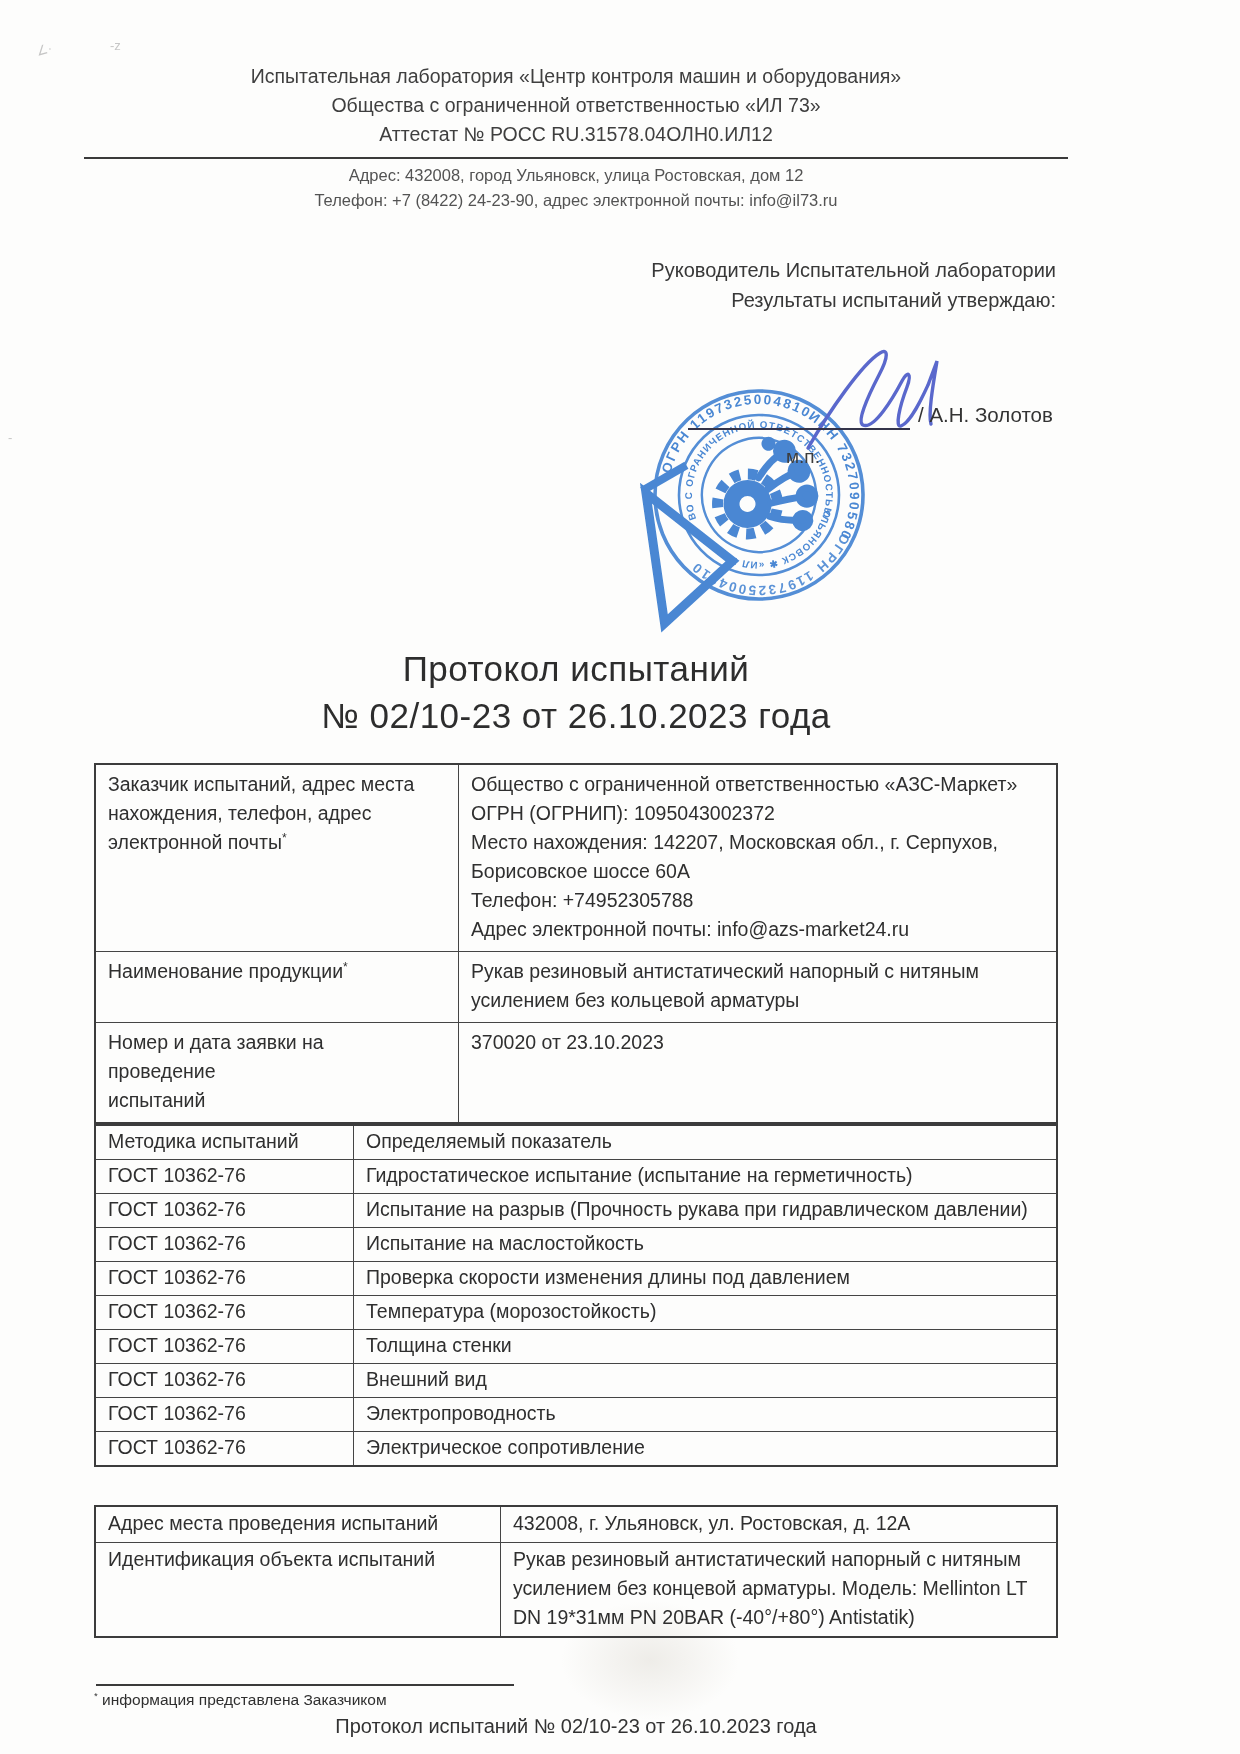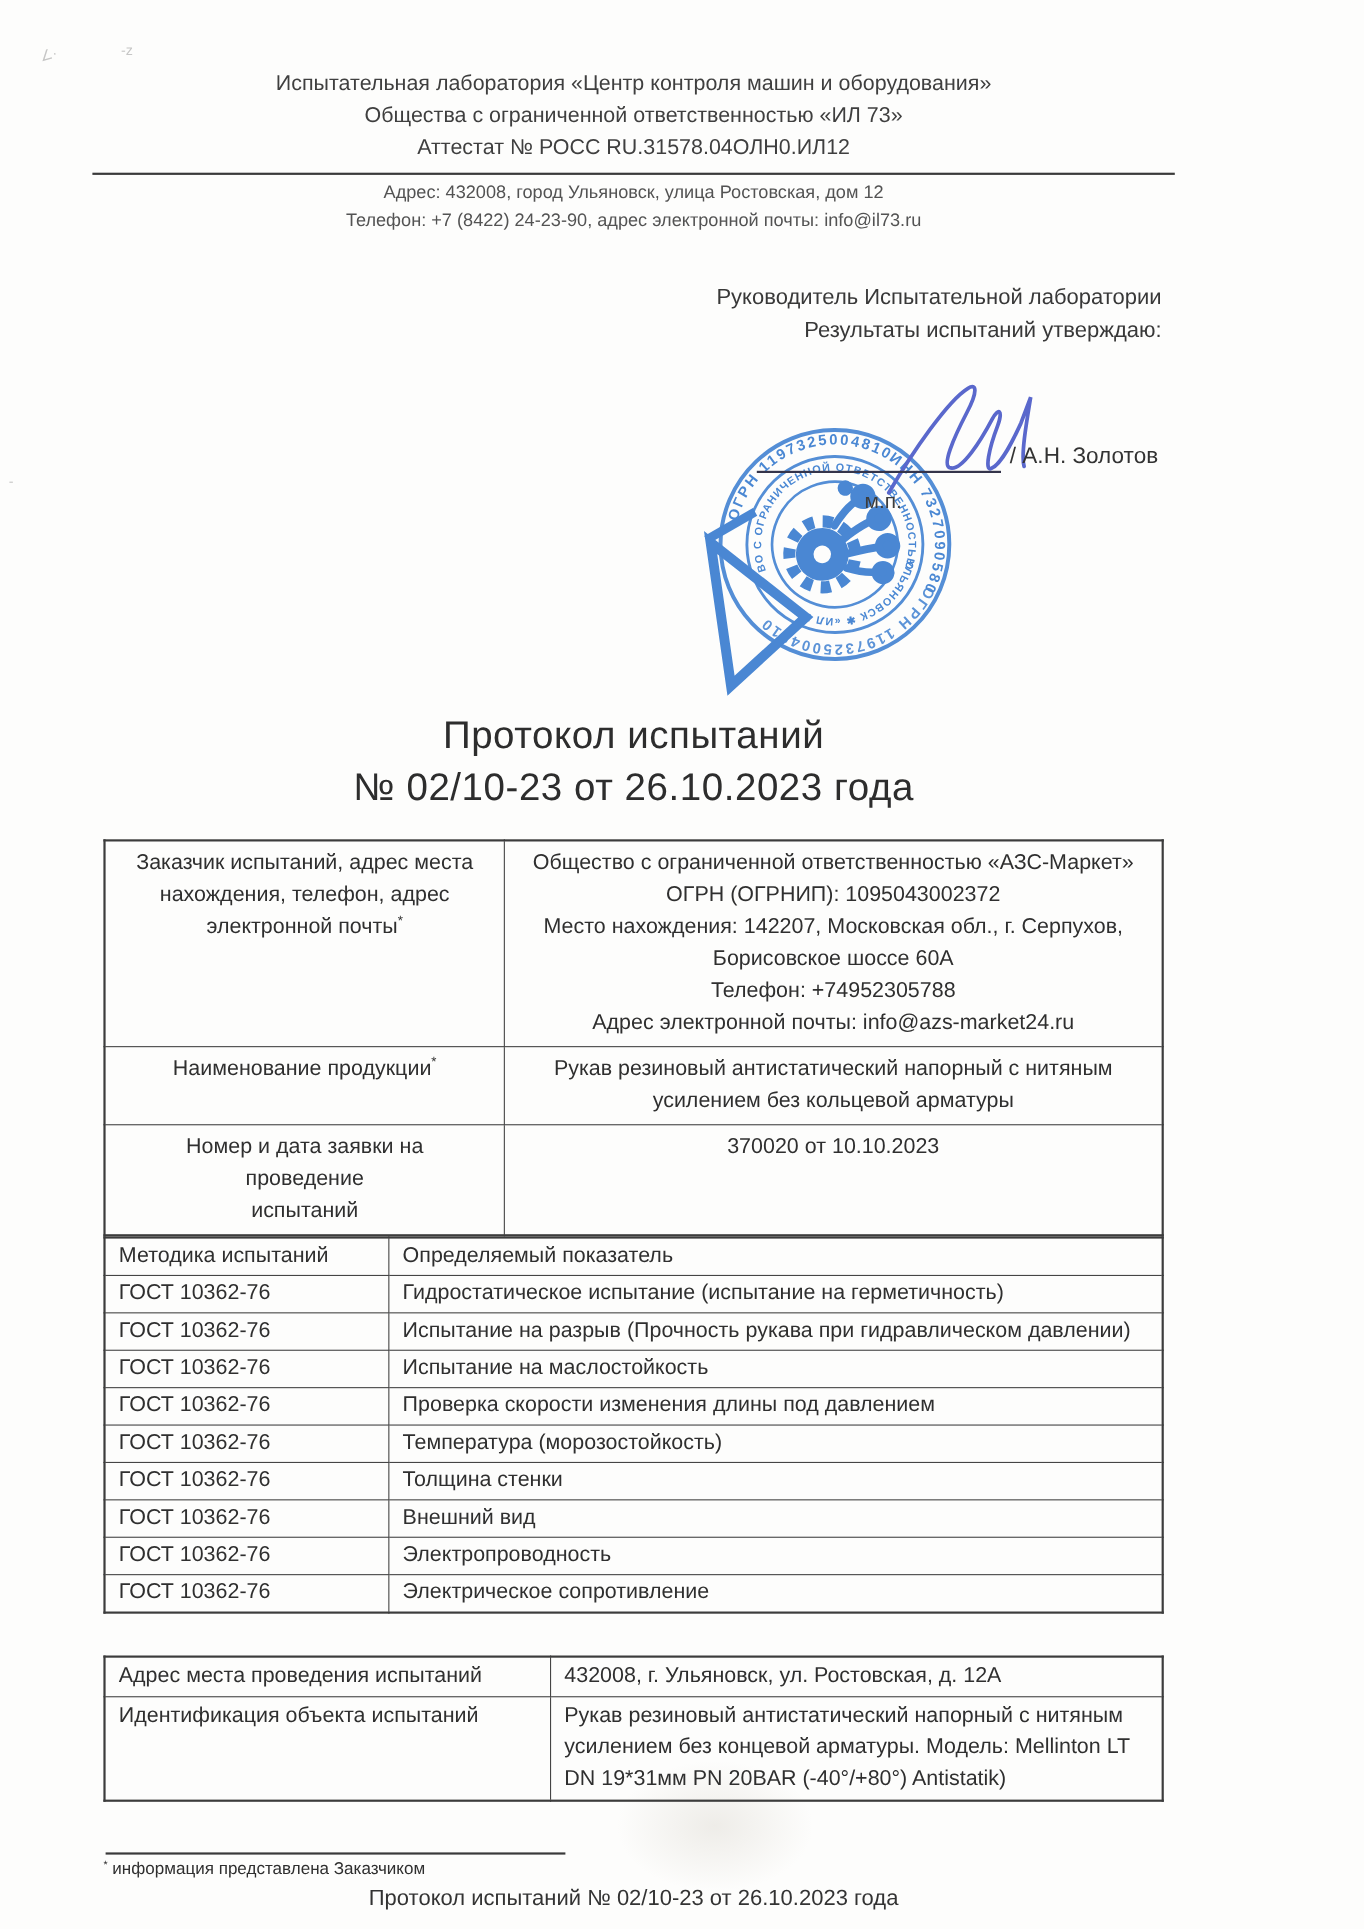--- a/index.html
+++ b/index.html
@@ -30,21 +30,21 @@
 
   
   .title { text-align:center; font-size:35px; line-height:47px; color:#2d2d2d; letter-spacing:.5px; }
 
   
   table { border-collapse:collapse; width:100%; table-layout:fixed; }
   td, th { border:1.6px solid #454545; vertical-align:top; text-align:left;
            font-size:19.5px; line-height:29px; color:#2f2f2f; font-weight:normal; }
   table { border:2.2px solid #3c3c3c; }
   .t-customer { margin-top:24px; }
-  .t-customer td { padding:5px 12px 7px 12px; white-space:pre-line;text-align:center; }
+  .t-customer td { padding:5px 12px 7px 12px; white-space:pre-line; }
   .t-customer .c-label { width:338px; }
   .t-methods { }
   .t-methods th, .t-methods td { padding:1px 12px 3px 12px; }
   .t-methods .c-method { width:233px; }
   .t-location { margin-top:38px; }
   .t-location td { padding:2px 12px 4px 12px; white-space:pre-line; }
   .t-location .c-label { width:380px; }
   sup.fn-mark { font-size:62%; vertical-align:super; line-height:0; }
 
   
@@ -167,21 +167,21 @@
         </tr>
         <tr>
           <td class="c-label"><span>Наименование продукции</span><sup class="fn-mark">*</sup></td>
           <td>Рукав резиновый антистатический напорный с нитяным
 усилением без кольцевой арматуры</td>
         </tr>
         <tr>
           <td class="c-label"><span>Номер и дата заявки на
 проведение
 испытаний</span><sup class="fn-mark"></sup></td>
-          <td>370020 от 10.10.2023</td>
+          <td>370020 от 23.10.2023</td>
         </tr>
       </tbody>
     </table>
 
     <table class="t-methods">
       <tbody>
         <tr>
           <th class="c-method">Методика испытаний</th>
           <th>Определяемый показатель</th>
         </tr>

